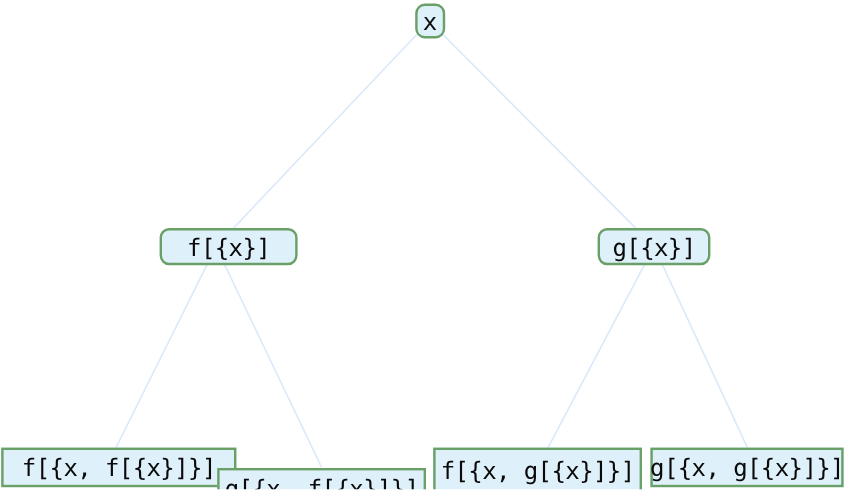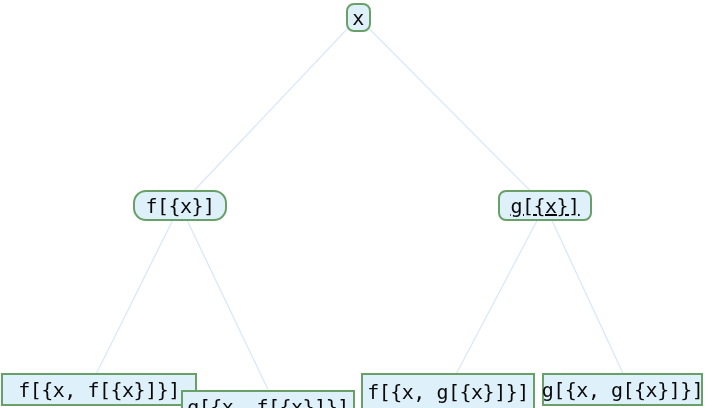--- a/index.html
+++ b/index.html
@@ -46,19 +46,19 @@
   <svg class="edges" xmlns="http://www.w3.org/2000/svg">
       <line x1="358" y1="17.5" x2="180" y2="205.5" stroke="#d9e8fb" stroke-width="1.3"></line>
       <line x1="358" y1="17.5" x2="545" y2="205.5" stroke="#d9e8fb" stroke-width="1.3"></line>
       <line x1="180" y1="205.5" x2="88.5" y2="389.5" stroke="#d9e8fb" stroke-width="1.3"></line>
       <line x1="180" y1="205.5" x2="268" y2="389.5" stroke="#d9e8fb" stroke-width="1.3"></line>
       <line x1="545" y1="205.5" x2="448" y2="389.5" stroke="#d9e8fb" stroke-width="1.3"></line>
       <line x1="545" y1="205.5" x2="630.5" y2="389.5" stroke="#d9e8fb" stroke-width="1.3"></line>
     </svg>
 
   <div class="node rounded" style="left: 345.5px; top: 3px; width: 25px; height: 29px;">x</div>
-  <div class="node rounded" style="left: 133px; top: 190px; width: 94px; height: 31px; border-radius: 13px;">f[{x}]</div>
-  <div class="node rounded" style="left: 498px; top: 190px; width: 94px; height: 31px; text-decoration: underline;">g[{x}]</div>
+  <div class="node rounded" style="left: 133px; top: 190px; width: 115px; height: 31px;">f[{x}]</div>
+  <div class="node rounded" style="left: 498px; top: 190px; width: 94px; height: 31px;">g[{x}]</div>
   <div class="node rect" style="left: 1px; top: 373px; width: 196px; height: 33px;">f[{x, f[{x}]}]</div>
   <div class="node rect" style="left: 181px; top: 390px; width: 174px; height: 33px;">g[{x, f[{x}]}]</div>
   <div class="node rect" style="left: 361px; top: 373px; width: 174px; height: 38px;">f[{x, g[{x}]}]</div>
   <div class="node rect" style="left: 542px; top: 373px; width: 161px; height: 33px;">g[{x, g[{x}]}]</div>
 </div>
 
 </body></html>

